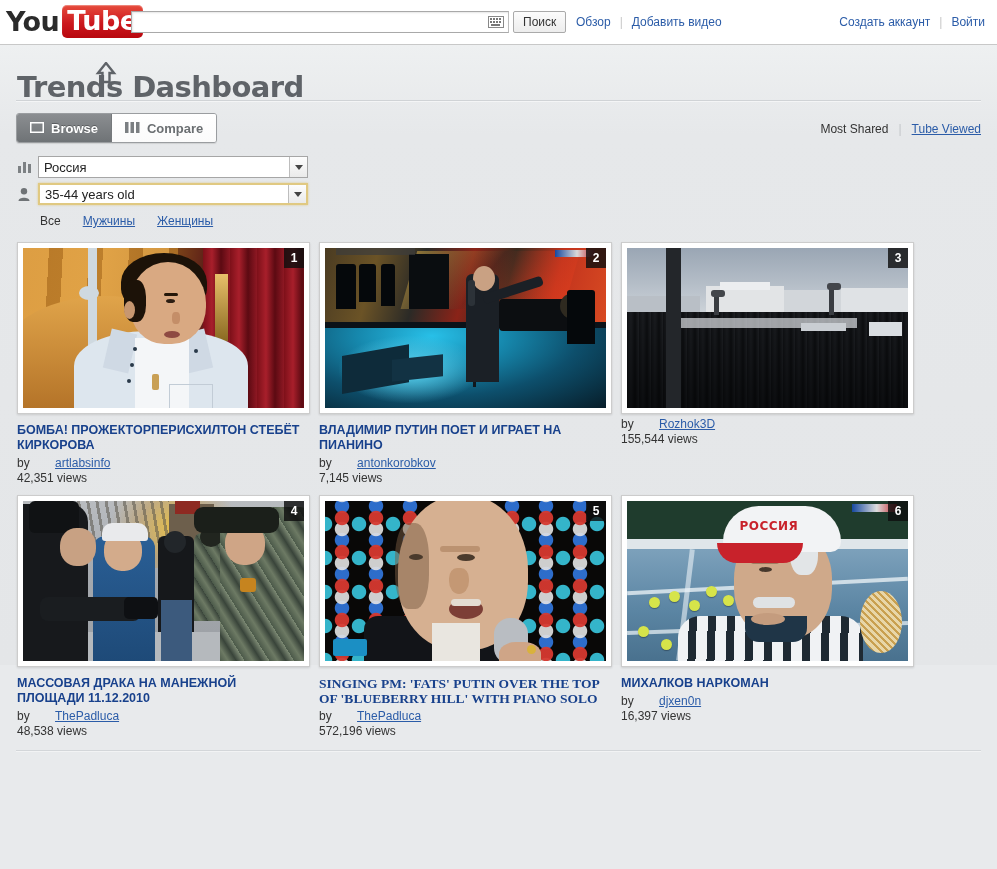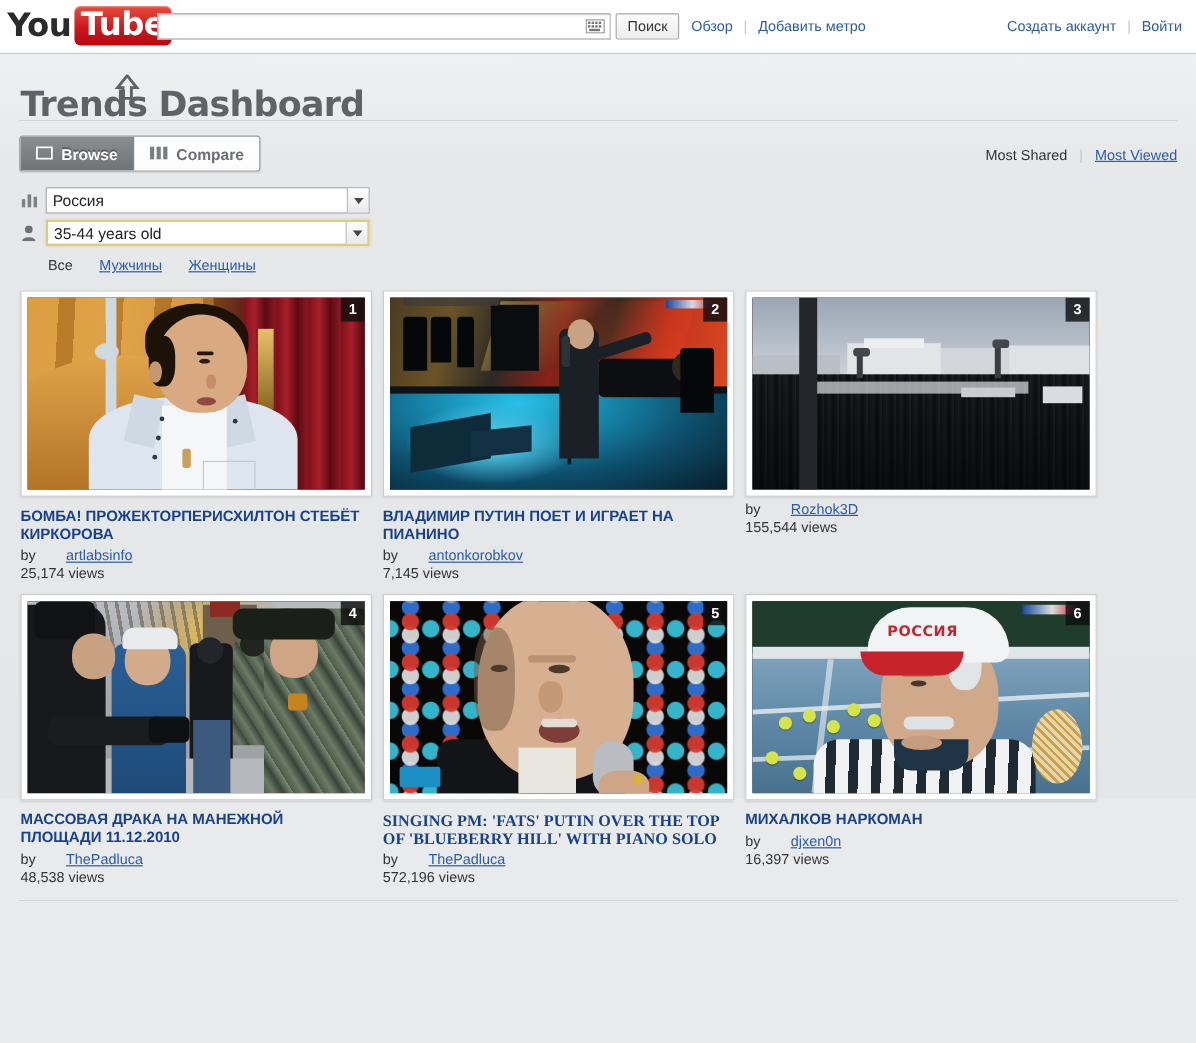--- a/index.html
+++ b/index.html
@@ -506,21 +506,21 @@
           </g>
         </svg>
       </span>
     </div>
     <button class="search-button">Поиск</button>
   </div>
 
   <div class="mast-links">
     <a class="mast-link">Обзор</a>
     <span class="mast-sep">|</span>
-    <a class="mast-link">Добавить метро</a>
+    <a class="mast-link">Добавить видео</a>
   </div>
 
   <div class="mast-links-right">
     <a class="mast-link">Создать аккаунт</a>
     <span class="mast-sep">|</span>
     <a class="mast-link">Войти</a>
   </div>
 </div>
 
 <div class="page">
@@ -554,21 +554,21 @@
             <rect x="11" y="0" width="3.5" height="11" fill="#7b7f82"></rect>
           </svg>
         </span>
         <span>Compare</span>
       </div>
     </div>
 
     <div class="sortbar">
       <span class="sort-active">Most Shared</span>
       <span class="sort-sep">|</span>
-      <a class="sort-link">Most Viewed</a>
+      <a class="sort-link">Tube Viewed</a>
     </div>
   </div>
 
   <div class="filters">
 
     <div class="filter-row">
       <span class="filter-ic">
         <svg width="13" height="12" viewBox="0 0 13 12">
           <rect x="0" y="5" width="3" height="7" fill="#7d8184"></rect>
           <rect x="5" y="1" width="3" height="11" fill="#7d8184"></rect>
@@ -640,21 +640,21 @@
             <div class="sc s1-btn" style="left:61%;top:63%"></div>
           </div>
           <div class="rank">1</div>
         </div>
       </div>
       <a class="vtitle">Бомба! Прожекторперисхилтон стебёт Киркорова</a>
       <div class="vby">
         <span>by</span>
         <a>artlabsinfo</a>
       </div>
-      <div class="vviews">25,174 views</div>
+      <div class="vviews">42,351 views</div>
     </div>
 
     <div class="card">
       <div class="thumb-frame">
         <div class="thumb">
           <div class="scene">
             <div class="sc s2-bg"></div>
               <div class="sc s2-back"></div>
               <div class="sc s2-diag"></div>
             <div class="sc s2-floor"></div>

